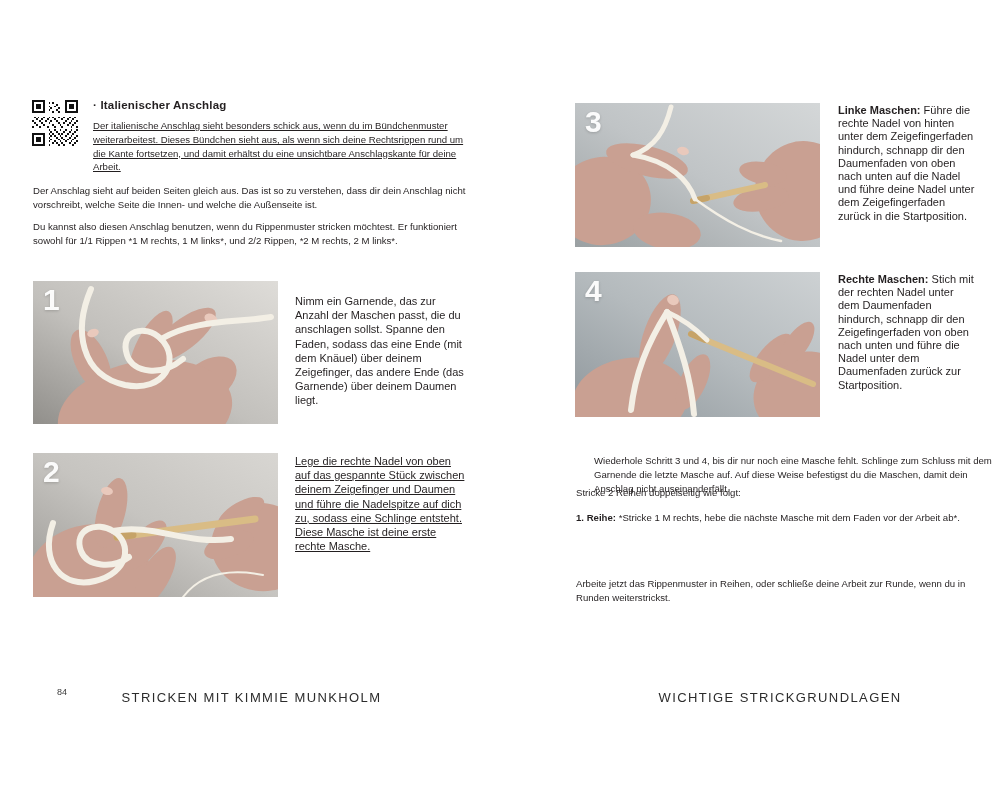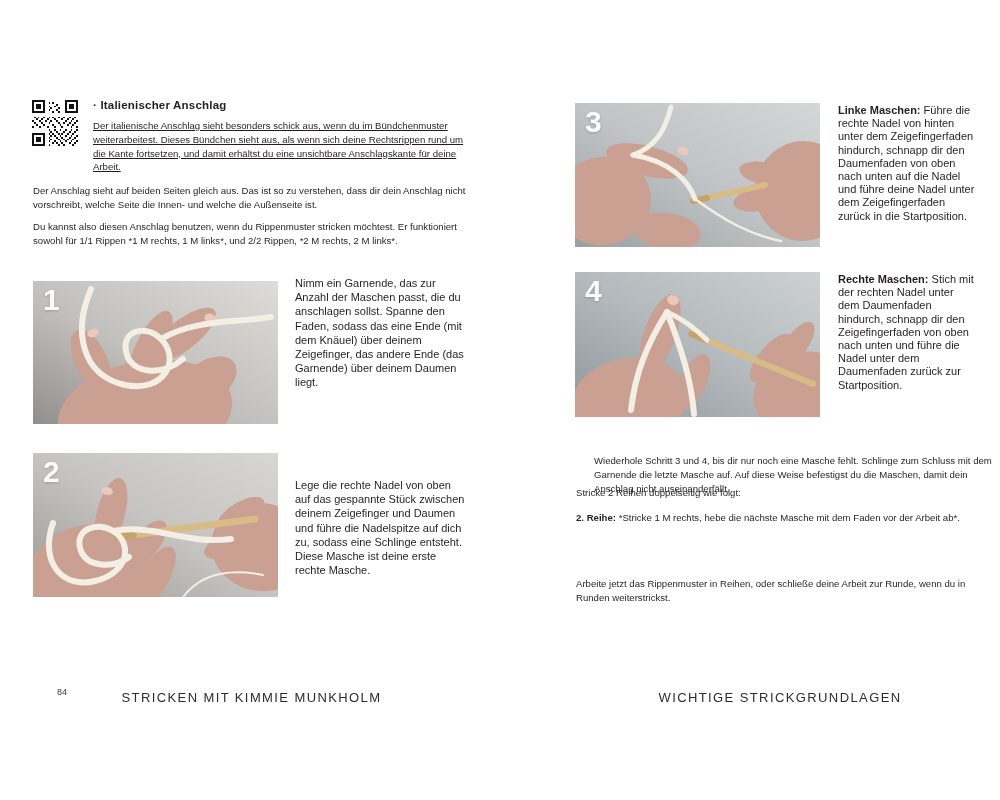--- a/index.html
+++ b/index.html
@@ -8,22 +8,22 @@
     font-family:"Liberation Sans",sans-serif;color:#231f20;overflow:hidden;
   }
   .spread *{box-sizing:border-box;}
   .abs{position:absolute;}
   .heading{left:93px;top:99px;font-size:11.5px;font-weight:700;margin:0;letter-spacing:.2px;}
   .bodytext{font-size:9.6px;line-height:13.8px;margin:0;}
   .intro{left:93px;top:119px;width:374px;text-decoration:underline;}
   .p2{left:33px;top:184px;width:437px;}
   .p3{left:33px;top:220px;width:437px;}
   .caption{font-size:11px;line-height:14.2px;margin:0;}
-  .cap1{left:295px;top:276px;width:172px;}
-  .cap2{left:295px;top:478px;width:172px;}
+  .cap1{left:295px;top:294px;width:172px;}
+  .cap2{left:295px;top:454px;width:172px;text-decoration:underline;}
   .cap3{left:838px;top:104px;width:140px;line-height:13.2px;}
   .cap4{left:838px;top:273px;width:140px;line-height:13.2px;}
   .photo{overflow:hidden;background:#b9b7b3;}
   .photo svg{display:block;width:100%;height:100%;}
   .photo1{left:33px;top:281px;width:245px;height:143px;}
   .photo2{left:33px;top:453px;width:245px;height:144px;}
   .photo3{left:575px;top:103px;width:245px;height:144px;}
   .photo4{left:575px;top:272px;width:245px;height:145px;}
   .step-num{
     position:absolute;left:10px;top:2px;color:rgba(255,255,255,.95);
@@ -196,21 +196,21 @@
         </g>
       </svg>
       <span class="step-num">4</span>
     </figure>
     <p class="abs caption cap4"><strong>Rechte Maschen:</strong><span> Stich mit der rechten Nadel unter dem Daumenfaden hindurch, schnapp dir den Zeigefingerfaden von oben nach unten und führe die Nadel unter dem Daumenfaden zurück zur Startposition.</span></p>
 
     <p class="abs bodytext rp1">Wiederhole Schritt 3 und 4, bis dir nur noch eine Masche fehlt. Schlinge zum Schluss mit dem Garnende die letzte Masche auf. Auf diese Weise befestigst du die Maschen, damit dein Anschlag nicht auseinanderfällt.</p>
     <p class="abs bodytext rsub">Stricke 2 Reihen doppelseitig wie folgt:</p>
 
     <div class="abs bodytext rrows">
-      <div><strong>2. Reihe:</strong><span> *Stricke 1 M rechts, hebe die nächste Masche mit dem Faden vor der Arbeit ab*.</span></div>
+      <div><strong>1. Reihe:</strong><span> *Stricke 1 M rechts, hebe die nächste Masche mit dem Faden vor der Arbeit ab*.</span></div>
     </div>
 
     <p class="abs bodytext rp2">Arbeite jetzt das Rippenmuster in Reihen, oder schließe deine Arbeit zur Runde, wenn du in Runden weiterstrickst.</p>
 
     <div class="abs running-foot foot-right">WICHTIGE STRICKGRUNDLAGEN</div>
     <div class="abs folio folio-right">85</div>
   </section>
 
 </div>
 

